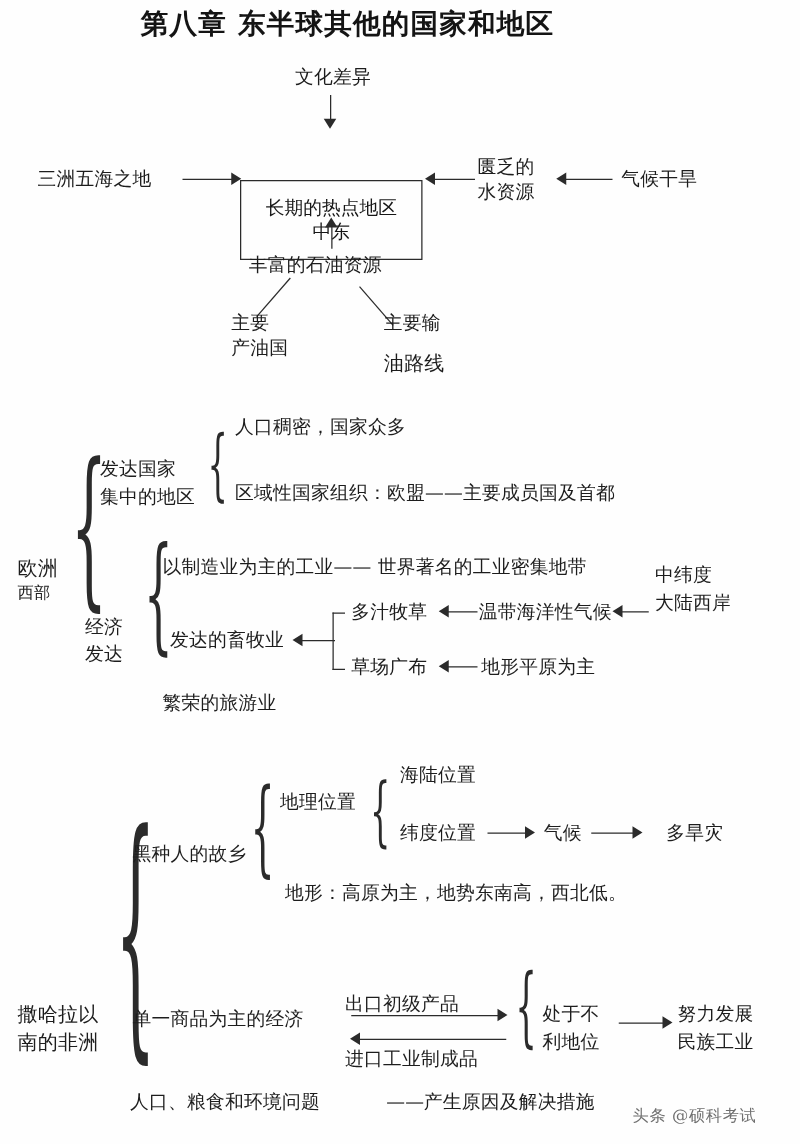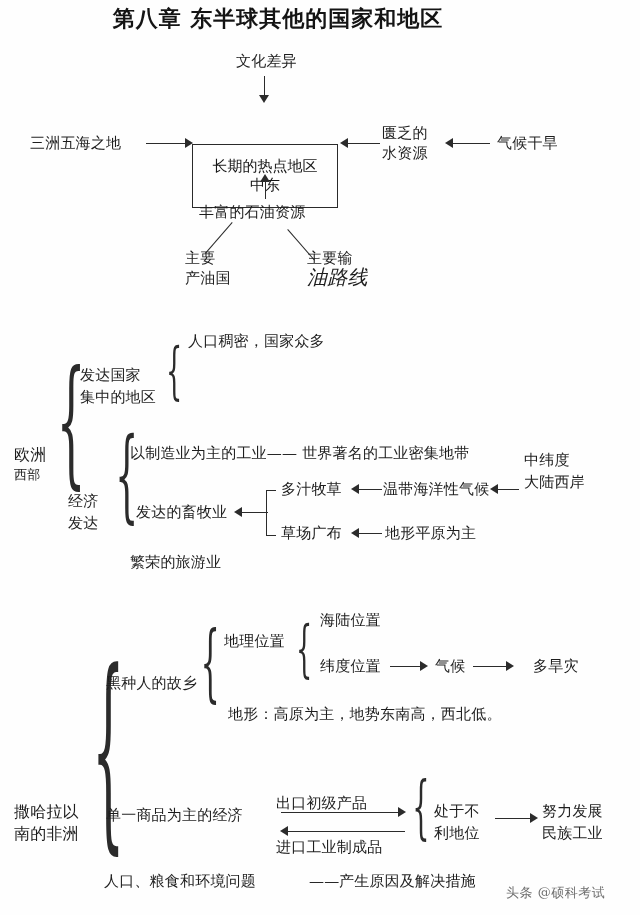--- a/index.html
+++ b/index.html
@@ -115,33 +115,34 @@
   <div class="vl" style="left:265px; top:181px; height:18px;"></div>
   <div class="t" style="left:199px; top:203px; font-size:15px;">丰富的石油资源</div>
 
   <div class="dl" style="left:205px; top:253px; width:41px; transform:rotate(-49deg);"></div>
   <div class="dl" style="left:288px; top:229px; width:41px; transform:rotate(49deg);"></div>
 
   <div class="t" style="left:185px; top:249px; font-size:15px;"><span>主要</span></div>
   <div class="t" style="left:185px; top:269px; font-size:15px;"><span>产油国</span></div>
 
   <div class="t" style="left:307px; top:249px; font-size:15px;"><span>主要输</span></div>
-  <div class="t" style="left:307px; top:265px; font-size:20px;font-style:italic;"><span>油路线</span></div>
+  <div class="t" style="left:307px; top:281px; font-size:16px;"><span>油路线</span></div>
 
   <div class="t" style="left:14px; top:445px; font-size:16px;"><span>欧洲</span></div>
   <div class="t" style="left:14px; top:467px; font-size:13px;"><span>西部</span></div>
 
   <div class="brace" style="left:54px; top:390px; font-size:54px; transform:scaleY(2.55) scaleX(0.85);">{</div>
 
   <div class="t" style="left:80px; top:366px; font-size:15px;"><span>发达国家</span></div>
   <div class="t" style="left:80px; top:388px; font-size:15px;"><span>集中的地区</span></div>
 
   <div class="brace" style="left:164px; top:352px; font-size:32px; transform:scaleY(1.95) scaleX(0.8);">{</div>
 
   <div class="t" style="left:188px; top:332px; font-size:15px;">人口稠密，国家众多</div>
+  <div class="t" style="left:188px; top:385px; font-size:15px;">区域性国家组织：欧盟——主要成员国及首都</div>
 
   <div class="t" style="left:68px; top:492px; font-size:15px;"><span>经济</span></div>
   <div class="t" style="left:68px; top:514px; font-size:15px;"><span>发达</span></div>
 
   <div class="brace" style="left:112px; top:447px; font-size:46px; transform:scaleY(2.2) scaleX(0.8);">{</div>
 
   <div class="t" style="left:130px; top:444px; font-size:15px;">以制造业为主的工业—— 世界著名的工业密集地带</div>
   <div class="t" style="left:136px; top:503px; font-size:15px;">发达的畜牧业</div>
   <div class="t" style="left:130px; top:553px; font-size:15px;">繁荣的旅游业</div>
 

